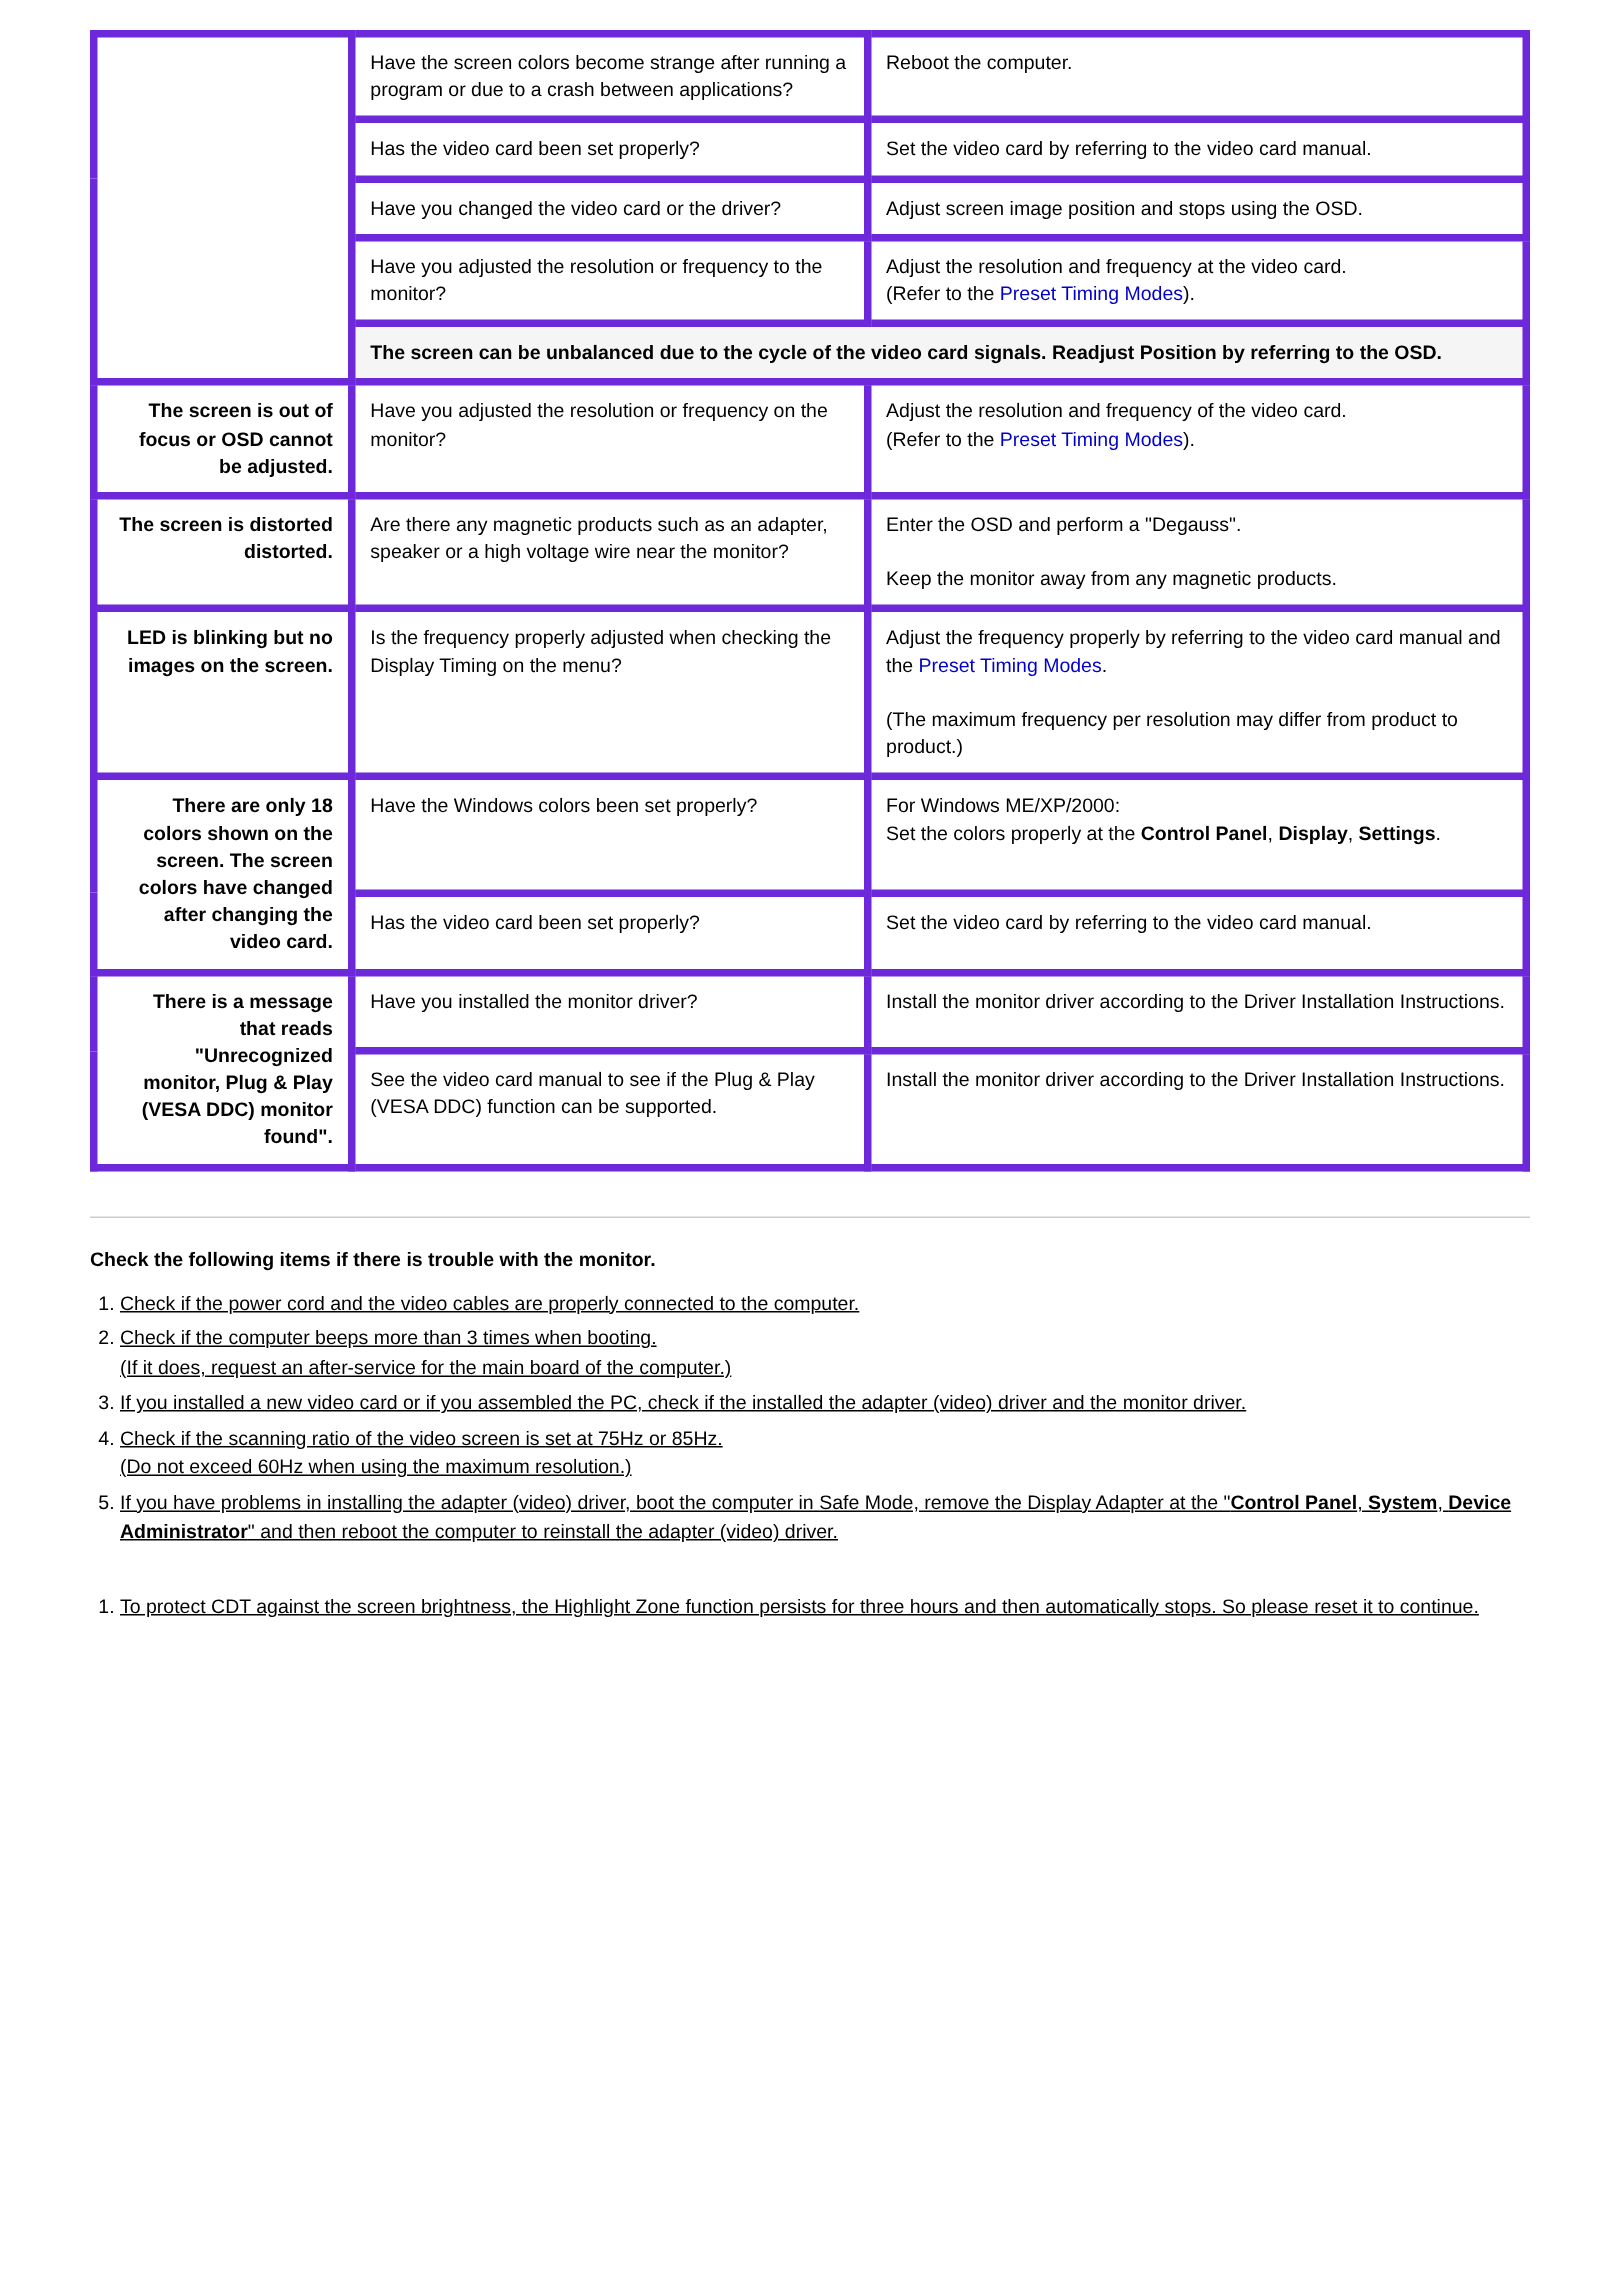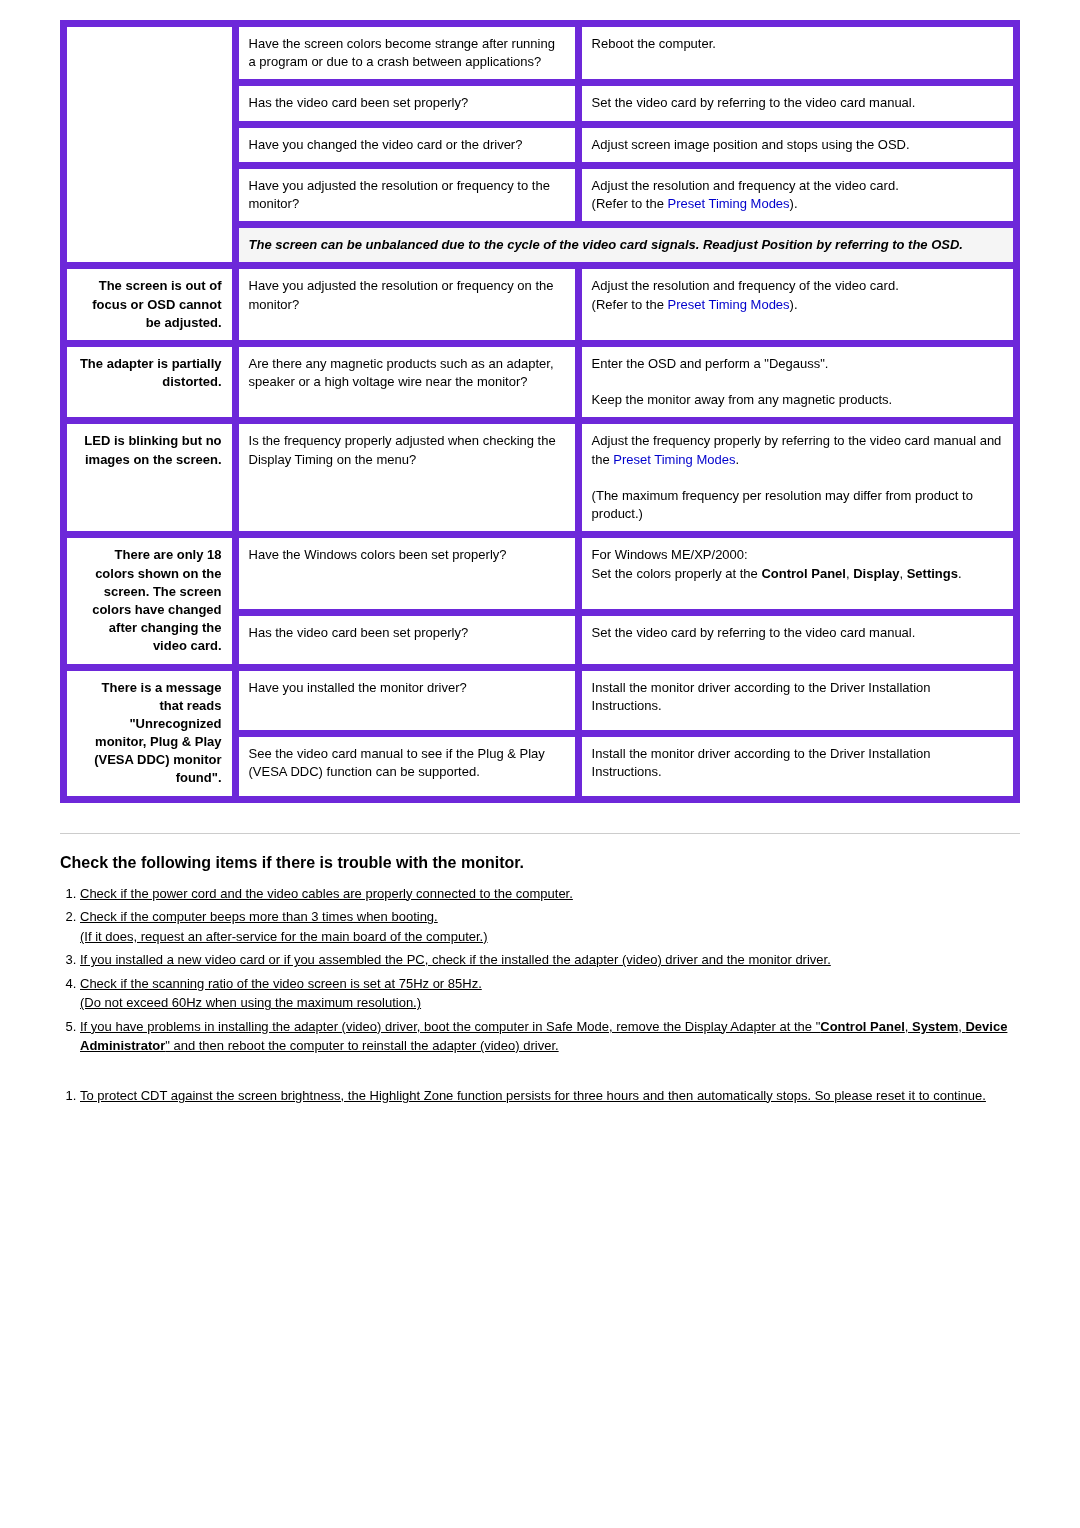--- a/index.html
+++ b/index.html
@@ -11,47 +11,46 @@
       width: 1080px;
       padding: 20px 60px;
     }
 
     .main-table {
       width: 100%;
       border-collapse: collapse;
       margin-bottom: 30px;
     }
     .main-table td {
-      border: 7px solid #6d28d9;
+      border: 5px solid #6d28d9;
       padding: 8px 10px;
       vertical-align: top;
       line-height: 1.4;
     }
     .col1 { width: 18%; font-weight: bold; text-align: right; }
     .col2 { width: 36%; }
     .col3 { width: 46%; }
 
     .span-row td {
       font-weight: bold;
-      font-style: italic;
       background: #f5f5f5;
     }
 
     a { color: #0000cc; text-decoration: none; }
 
     hr {
       border: none;
       border-top: 1px solid #ccc;
       margin: 20px 0;
     }
 
     .section-title {
       font-weight: bold;
       margin-bottom: 12px;
-      font-size: 16px;
+      font-size: 13px;
     }
 
     ol {
       margin-left: 20px;
       margin-bottom: 16px;
     }
     ol li {
       margin-bottom: 4px;
       line-height: 1.5;
       text-decoration: underline;
@@ -96,21 +95,21 @@
     <tr>
       <td class="col1" rowspan="1">The screen is out of focus or OSD cannot be adjusted.</td>
       <td class="col2">Have you adjusted the resolution or frequency on the monitor?</td>
       <td class="col3">
         Adjust the resolution and frequency of the video card.<br>
         (Refer to the <a href="#">Preset Timing Modes</a>).
       </td>
     </tr>
 
     <tr>
-      <td class="col1">The adapter is partially distorted.</td>
+      <td class="col1">The screen is distorted distorted.</td>
       <td class="col2">Are there any magnetic products such as an adapter, speaker or a high voltage wire near the monitor?</td>
       <td class="col3">
         Enter the OSD and perform a "Degauss".<br><br>
         Keep the monitor away from any magnetic products.
       </td>
     </tr>
 
     <tr>
       <td class="col1">LED is blinking but no images on the screen.</td>
       <td class="col2">Is the frequency properly adjusted when checking the Display Timing on the menu?</td>

